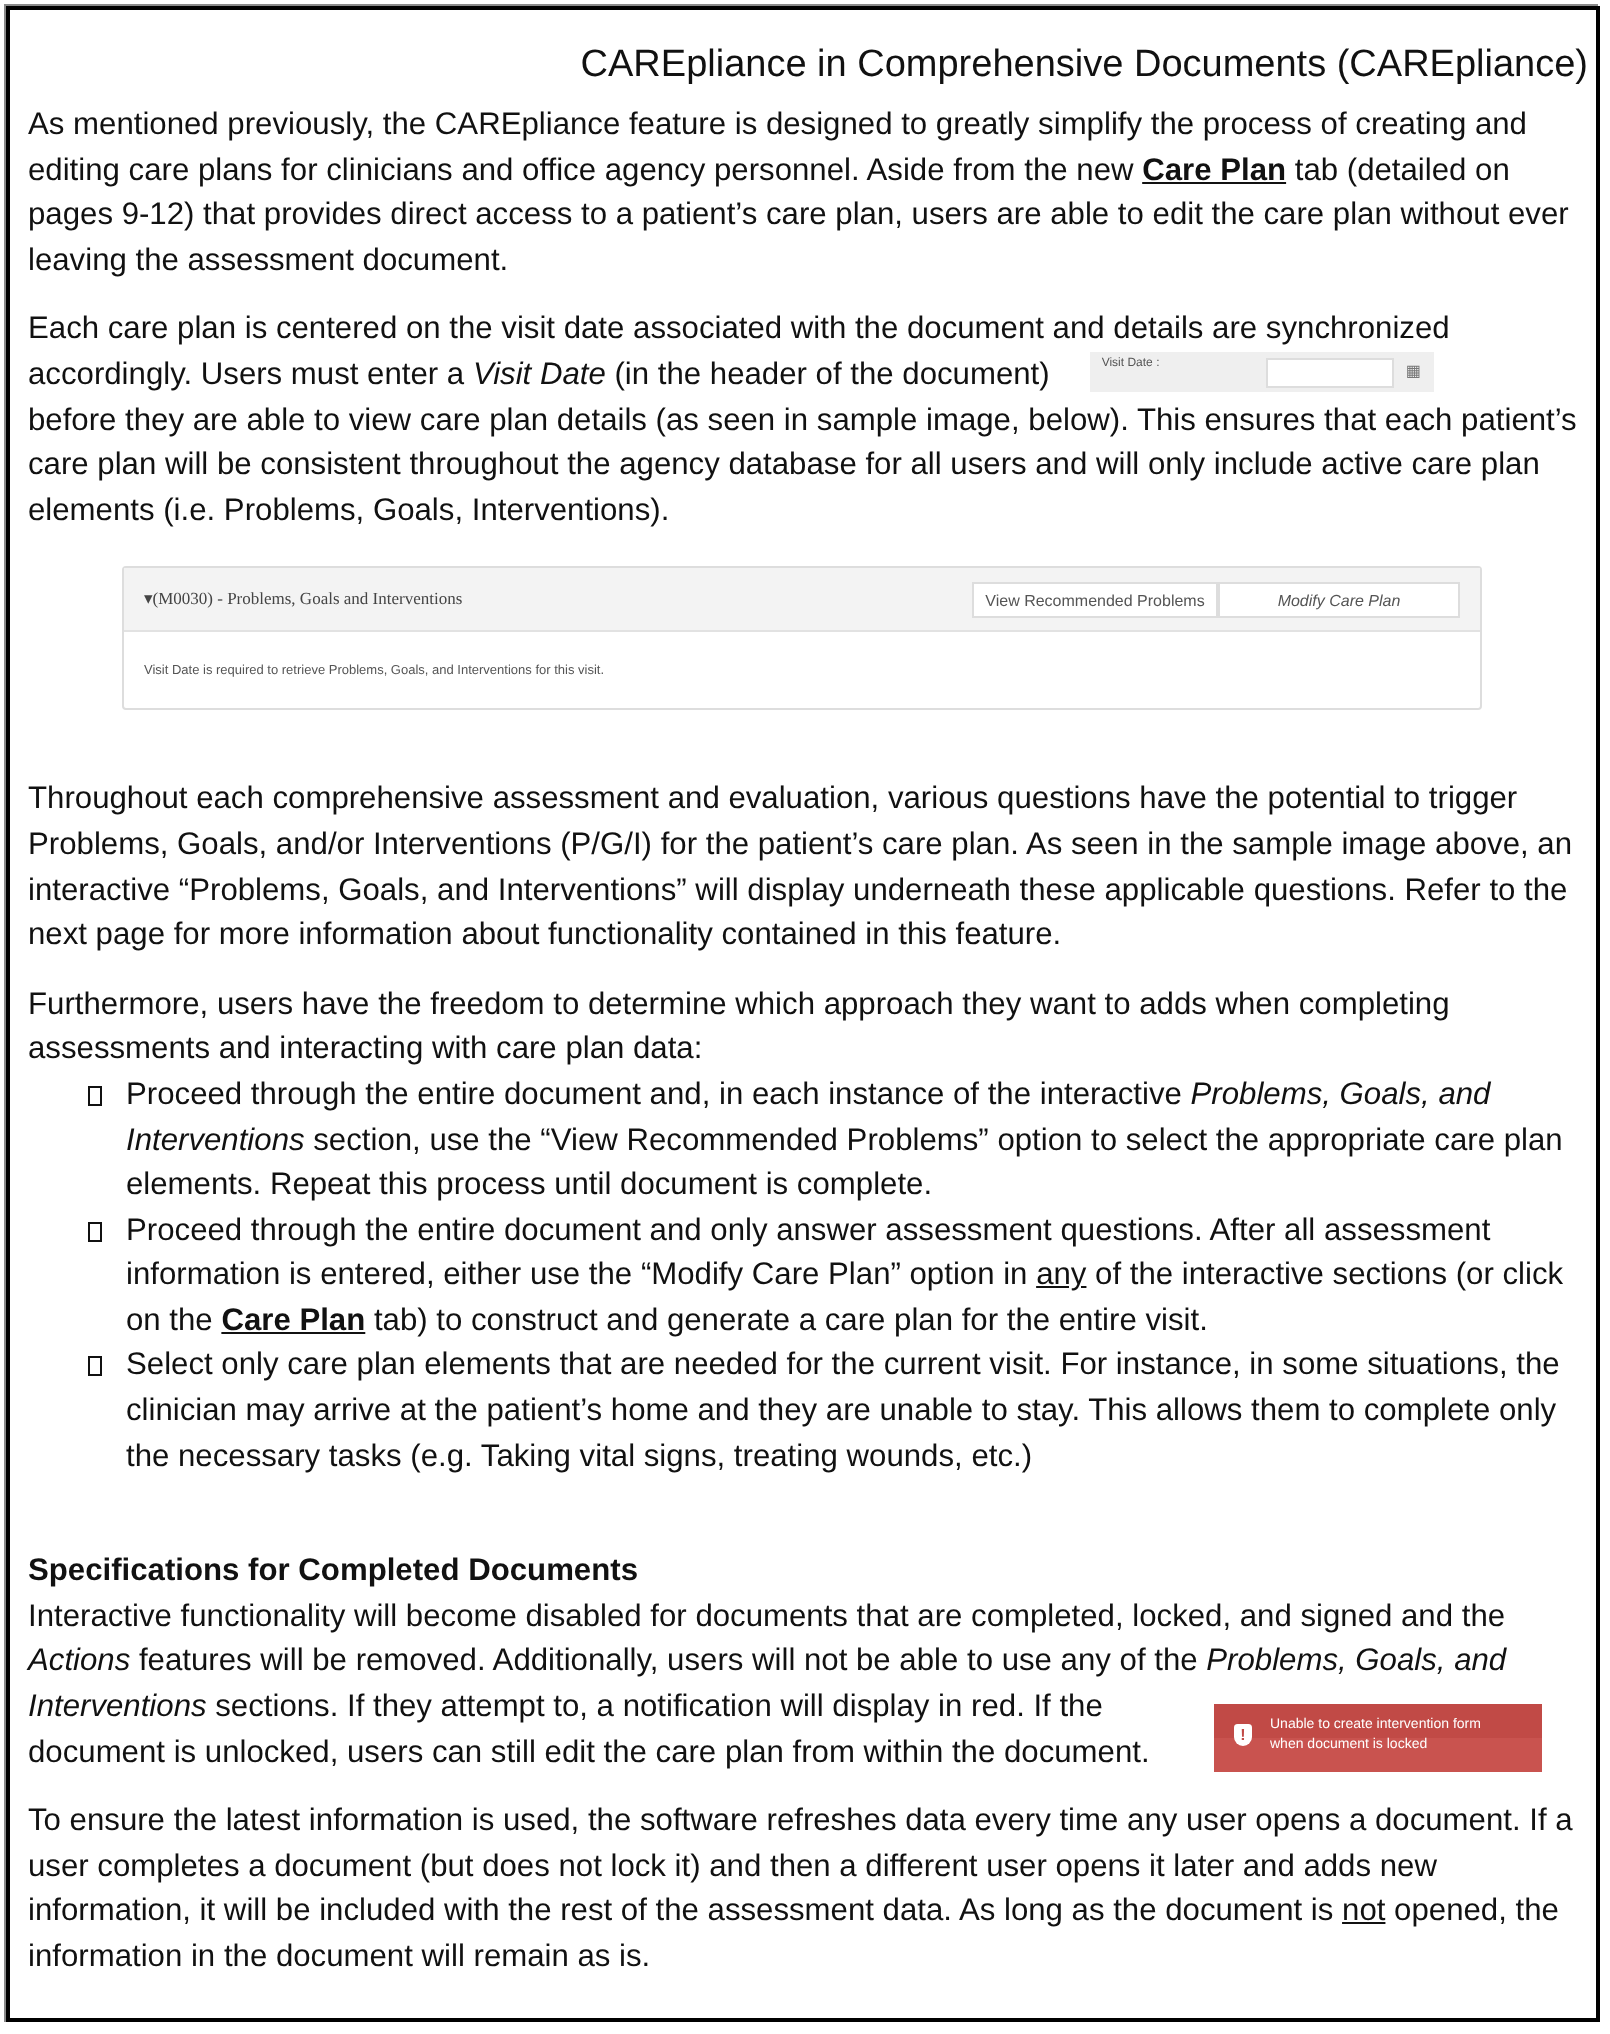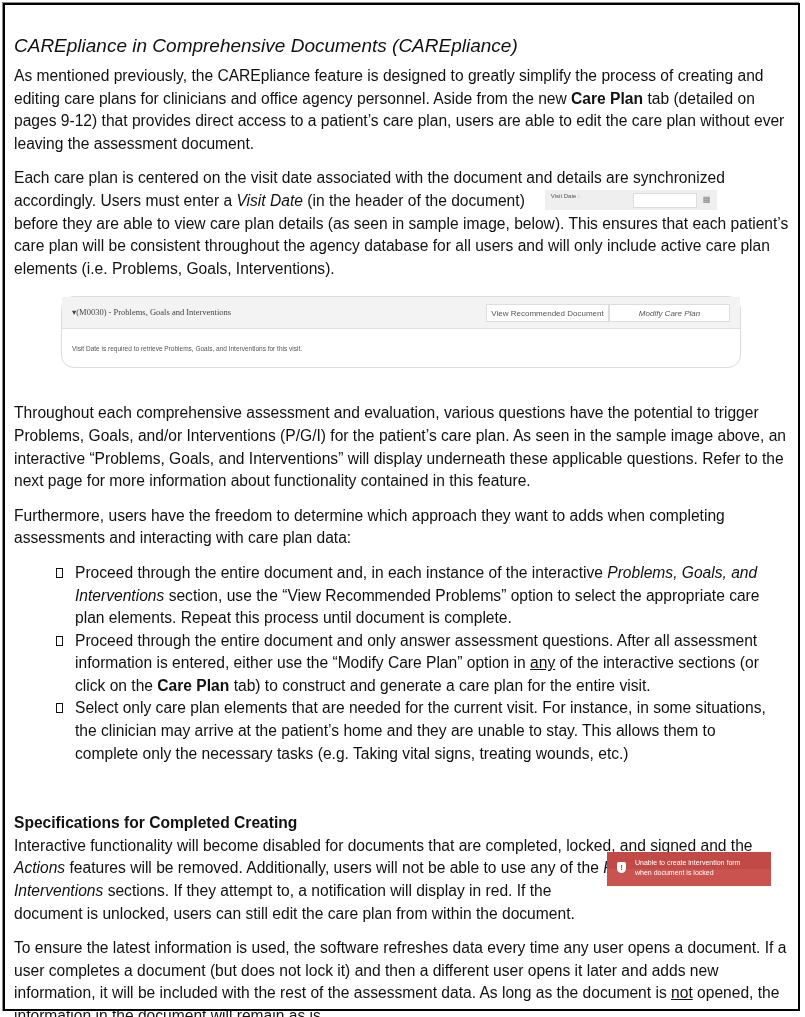--- a/index.html
+++ b/index.html
@@ -10,48 +10,48 @@
   }
   .frame-inner {
     position: absolute; left: 3px; top: 3px; width: 797px; height: 1008px;
     border: 2px solid #000; box-sizing: border-box;
   }
   .page {
     position: absolute; left: 14px; top: 14px; width: 780px;
     font-family: "Liberation Sans", sans-serif; font-size: 15.6px; color: #111;
     line-height: 22.6px;
   }
-  .title { text-align: left; font-size: 19px; margin: 19px 0 6px 0; line-height: 26px; font-style: italic; }
+  .title { text-align: right; font-size: 19px; margin: 6px 0 6px 0; line-height: 26px; }
   p { margin: 0; }
   .gap { height: 12px; }
-  b { font-weight: bold; }
+  b { font-weight: bold; text-decoration: underline; }
   i { font-style: italic; }
   u { text-decoration: underline; }
   .heading { font-weight: bold; margin-top: 0; }
   .visit-date-widget {
     display: inline-block; vertical-align: middle; width: 172px; height: 20px;
     background: #efefef; position: relative; margin-left: 20px; top: -2px;
   }
   .visit-date-widget .lbl { position: absolute; left: 6px; top: 2px; font-size: 6px; line-height: 8px; color: #555; }
   .visit-date-widget .inp { position: absolute; left: 88px; top: 3px; width: 62px; height: 13px; background: #fff; border: 1px solid #ddd; }
   .visit-date-widget .cal { position: absolute; left: 158px; top: 3px; font-size: 8px; color: #777; line-height: 13px; }
   .pgi-panel {
-    margin: 16px 0 0 47px; width: 680px; height: 72px; border: 1px solid #ddd; border-radius: 13px;
+    margin: 16px 0 0 47px; width: 680px; height: 72px; border: 1px solid #ddd; border-radius: 2px;
     background: #fff; position: relative; box-sizing: border-box;
   }
   .pgi-header { height: 31px; background: #f3f3f3; border-bottom: 1px solid #e2e2e2; position: relative; }
   .pgi-title { position: absolute; left: 10px; top: 8px; font-family: "Liberation Serif", serif; font-size: 8.5px; color: #444; line-height: 14px; }
   .pgi-btn {
     position: absolute; top: 7px; height: 18px; background: #fff; border: 1px solid #ddd;
     font-size: 8px; color: #555; text-align: center; line-height: 18px; box-sizing: border-box;
   }
   .pgi-btn.view { left: 424px; width: 123px; }
   .pgi-btn.modify { left: 547px; width: 121px; font-style: italic; }
   .pgi-msg { position: absolute; left: 10px; top: 47px; font-size: 6.5px; color: #555; line-height: 10px; }
-  ul.bullets { list-style: none; margin: 12px; padding: 0 0 0 28px; }
+  ul.bullets { list-style: none; margin: 0; padding: 0 0 0 28px; }
   ul.bullets li { position: relative; padding-left: 21px; }
   ul.bullets li .box {
     position: absolute; left: 2px; top: 6px; width: 7px; height: 10px; border: 1.5px solid #111; box-sizing: border-box;
   }
   .alert {
     position: absolute; left: 607px; top: 852px; width: 164px; height: 34px;
     background: #c9534f; color: #fff; font-family: "Liberation Sans", sans-serif;
   }
   .alert .top { position: absolute; left: 0; top: 0; width: 164px; height: 17px; background: #c14a46; }
   .alert .ico { position: absolute; left: 10px; top: 10px; width: 9px; height: 11px; background: #fff; border-radius: 2px 2px 5px 5px; color: #c14a46; font-size: 8px; line-height: 11px; text-align: center; font-weight: bold; }
@@ -66,38 +66,38 @@
 <div class="page">
   <div class="title">CAREpliance in Comprehensive Documents (CAREpliance)</div>
 
   <p><span>As mentioned previously, the CAREpliance feature is designed to greatly simplify the process of creating and editing care plans for clinicians and office agency personnel. Aside from the new </span><b>Care Plan</b><span> tab (detailed on pages 9-12) that provides direct access to a patient’s care plan, users are able to edit the care plan without ever leaving the assessment document.</span></p>
   <div class="gap"></div>
   <p><span>Each care plan is centered on the visit date associated with the document and details are synchronized accordingly. Users must enter a </span><i>Visit Date</i><span> (in the header of the document)</span><span class="visit-date-widget"><span class="lbl">Visit Date :</span><span class="inp"></span><span class="cal">▦</span></span><br><span>before they are able to view care plan details (as seen in sample image, below). This ensures that each patient’s care plan will be consistent throughout the agency database for all users and will only include active care plan elements (i.e. Problems, Goals, Interventions).</span></p>
 
   <div class="pgi-panel">
     <div class="pgi-header">
       <span class="pgi-title">▾(M0030) - Problems, Goals and Interventions</span>
-      <div class="pgi-btn view">View Recommended Document</div>
+      <div class="pgi-btn view">View Recommended Problems</div>
       <div class="pgi-btn modify">Modify Care Plan</div>
     </div>
     <div class="pgi-msg">Visit Date is required to retrieve Problems, Goals, and Interventions for this visit.</div>
   </div>
 
   <div style="height:34px"></div>
   <p>Throughout each comprehensive assessment and evaluation, various questions have the potential to trigger Problems, Goals, and/or Interventions (P/G/I) for the patient’s care plan. As seen in the sample image above, an interactive “Problems, Goals, and Interventions” will display underneath these applicable questions. Refer to the next page for more information about functionality contained in this feature.</p>
   <div class="gap"></div>
   <p>Furthermore, users have the freedom to determine which approach they want to adds when completing assessments and interacting with care plan data:</p>
   <ul class="bullets">
     <li><span class="box"></span><span>Proceed through the entire document and, in each instance of the interactive </span><i>Problems, Goals, and Interventions</i><span> section, use the “View Recommended Problems” option to select the appropriate care plan elements. Repeat this process until document is complete.</span></li>
     <li><span class="box"></span><span>Proceed through the entire document and only answer assessment questions. After all assessment information is entered, either use the “Modify Care Plan” option in </span><u>any</u><span> of the interactive sections (or click on the </span><b>Care Plan</b><span> tab) to construct and generate a care plan for the entire visit.</span></li>
     <li><span class="box"></span><span>Select only care plan elements that are needed for the current visit. For instance, in some situations, the clinician may arrive at the patient’s home and they are unable to stay. This allows them to complete only the necessary tasks (e.g. Taking vital signs, treating wounds, etc.)</span></li>
   </ul>
 
   <div style="height:35px"></div>
-  <p class="heading">Specifications for Completed Creating</p>
+  <p class="heading">Specifications for Completed Documents</p>
   <p><span>Interactive functionality will become disabled for documents that are completed, locked, and signed and the </span><i>Actions</i><span> features will be removed. Additionally, users will not be able to use any of the </span><i>Problems, Goals, and Interventions</i><span> sections. If they attempt to, a notification will display in red. If the</span><br><span>document is unlocked, users can still edit the care plan from within the document.</span></p>
   <div class="gap"></div>
   <p><span>To ensure the latest information is used, the software refreshes data every time any user opens a document. If a user completes a document (but does not lock it) and then a different user opens it later and adds new information, it will be included with the rest of the assessment data. As long as the document is </span><u>not</u><span> opened, the information in the document will remain as is.</span></p>
 </div>
 
 <div class="alert">
   <div class="top"></div>
   <div class="ico">!</div>
   <div class="txt"><span>Unable to create intervention form</span><br><span>when document is locked</span></div>
 </div>

